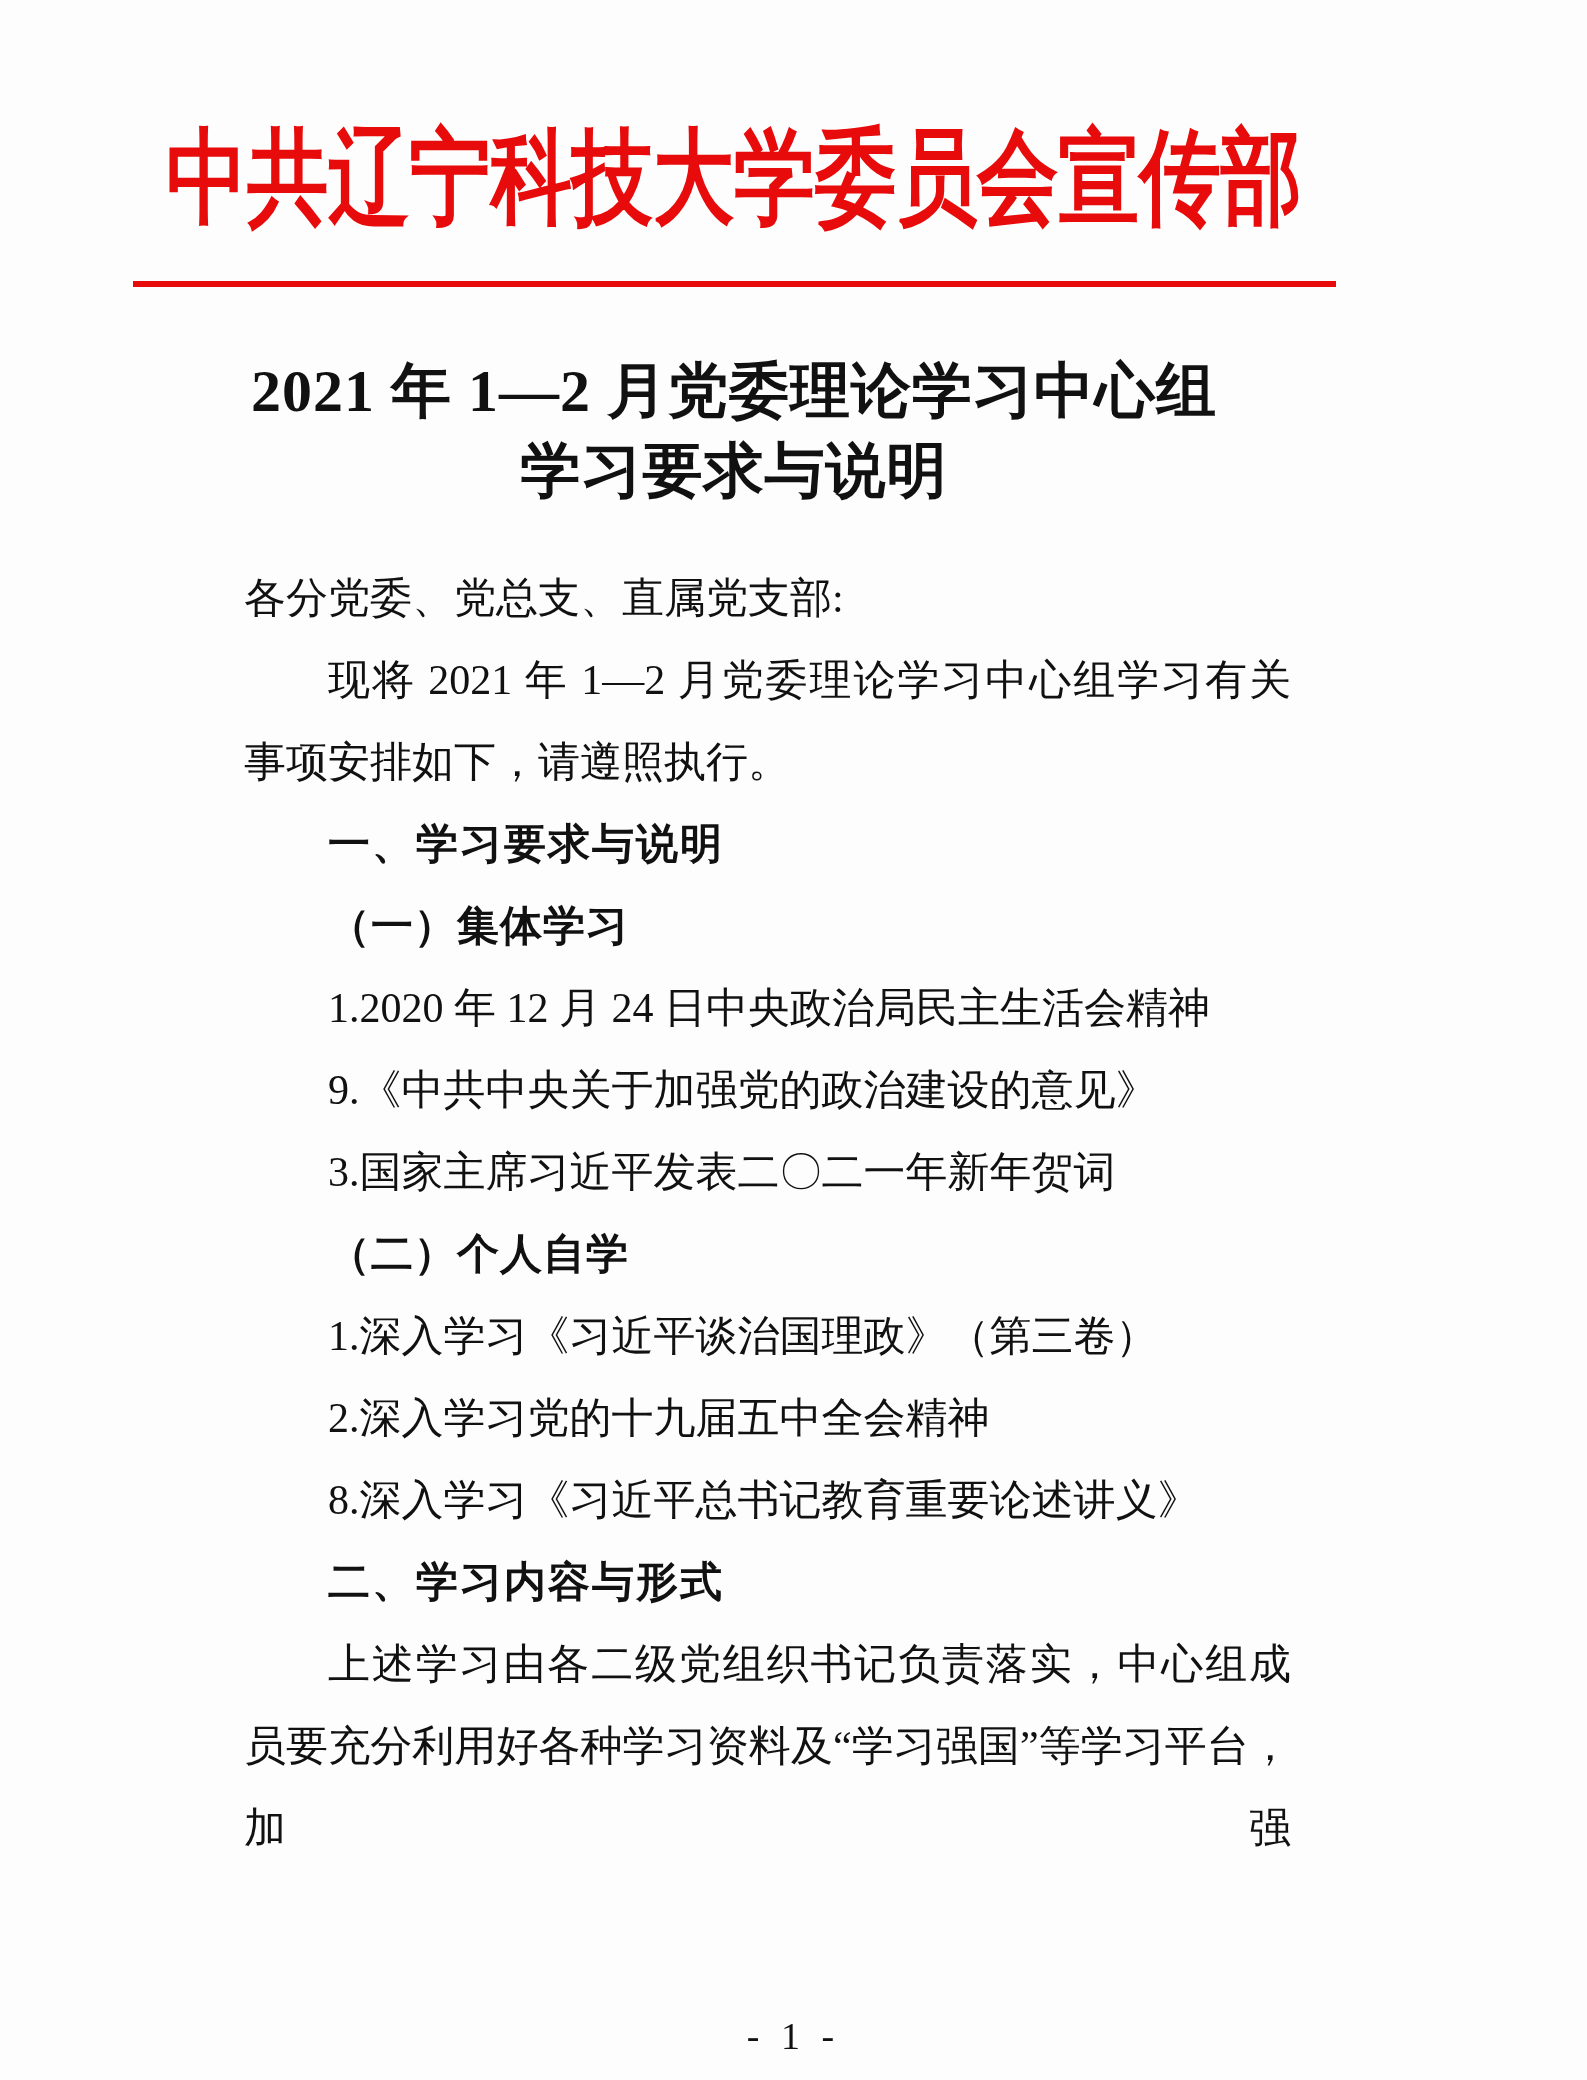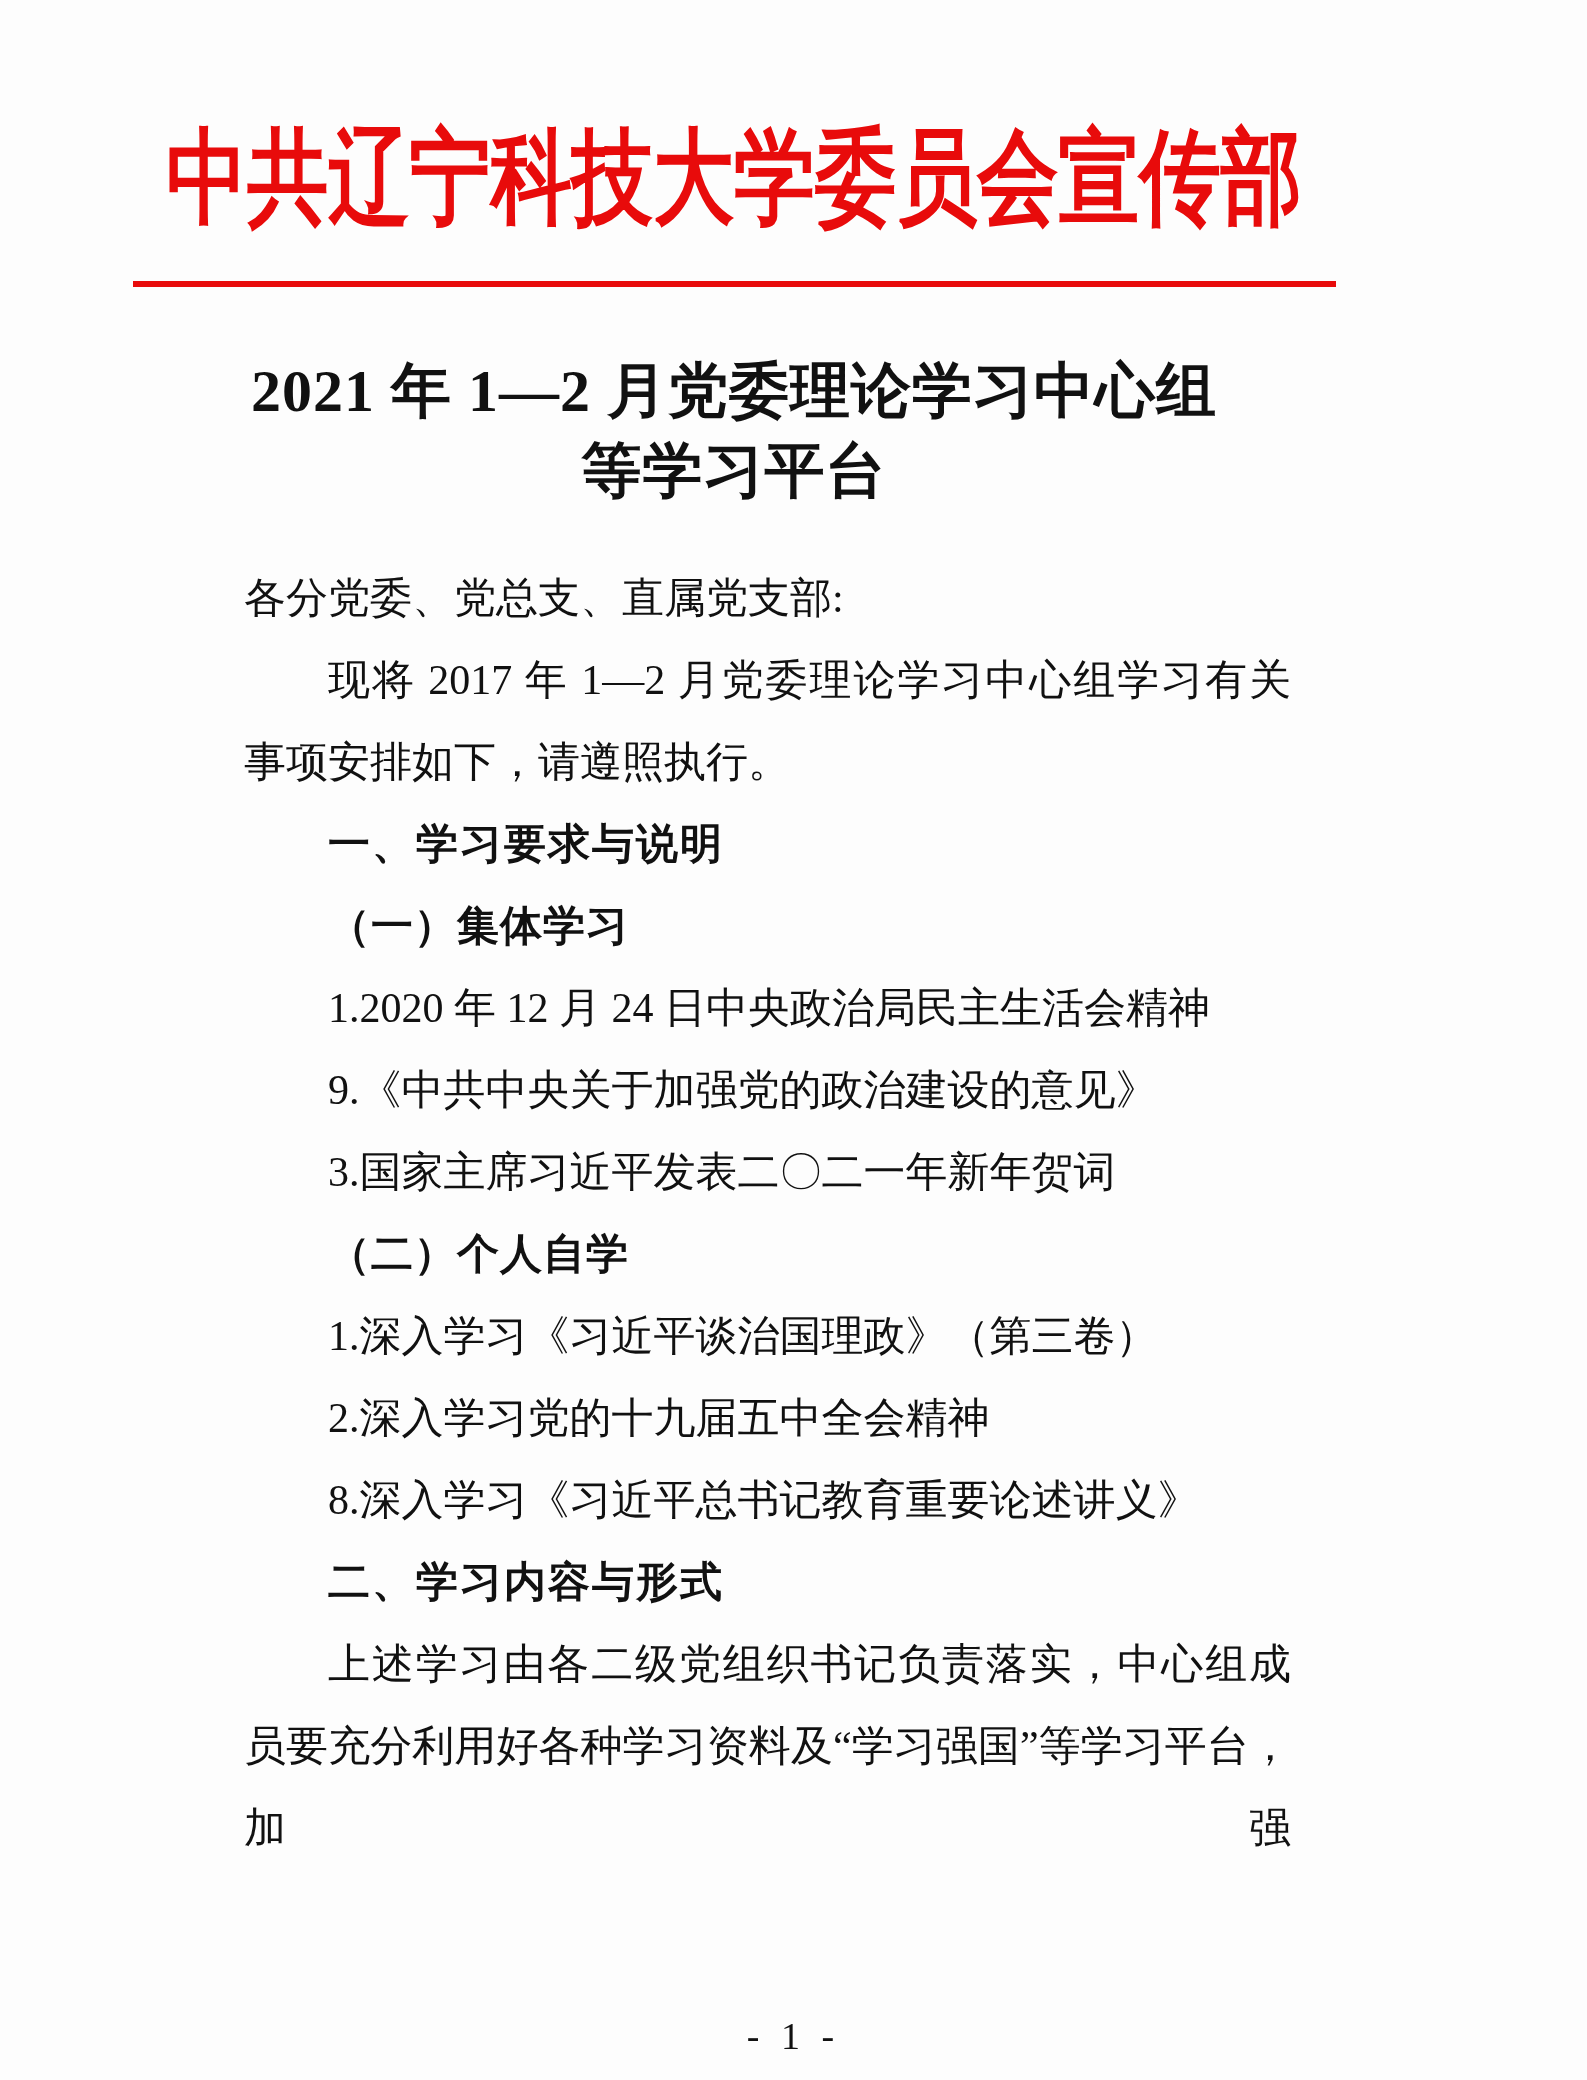--- a/index.html
+++ b/index.html
@@ -79,28 +79,28 @@
 
 <div class="page">
 
   <header class="letterhead">
     <div class="org-name">中共辽宁科技大学委员会宣传部</div>
     <div class="letterhead-rule"></div>
   </header>
 
   <h1 class="doc-title">
     <div>2021 年 1—2 月党委理论学习中心组</div>
-    <div>等学习平台</div>
+    <div>学习要求与说明</div>
   </h1>
 
   <main class="doc-body">
 
     <div>各分党委、党总支、直属党支部:</div>
 
-    <div class="indent">现将 2017 年 1—2 月党委理论学习中心组学习有关事项安排如下，请遵照执行。</div>
+    <div class="indent">现将 2021 年 1—2 月党委理论学习中心组学习有关事项安排如下，请遵照执行。</div>
 
     <div class="indent heading-hei">一、学习要求与说明</div>
 
     <div class="indent heading-kai">（一）集体学习</div>
 
     <div class="indent">1.2020 年 12 月 24 日中央政治局民主生活会精神</div>
     <div class="indent">9.《中共中央关于加强党的政治建设的意见》</div>
     <div class="indent">3.国家主席习近平发表二〇二一年新年贺词</div>
 
     <div class="indent heading-kai">（二）个人自学</div>

